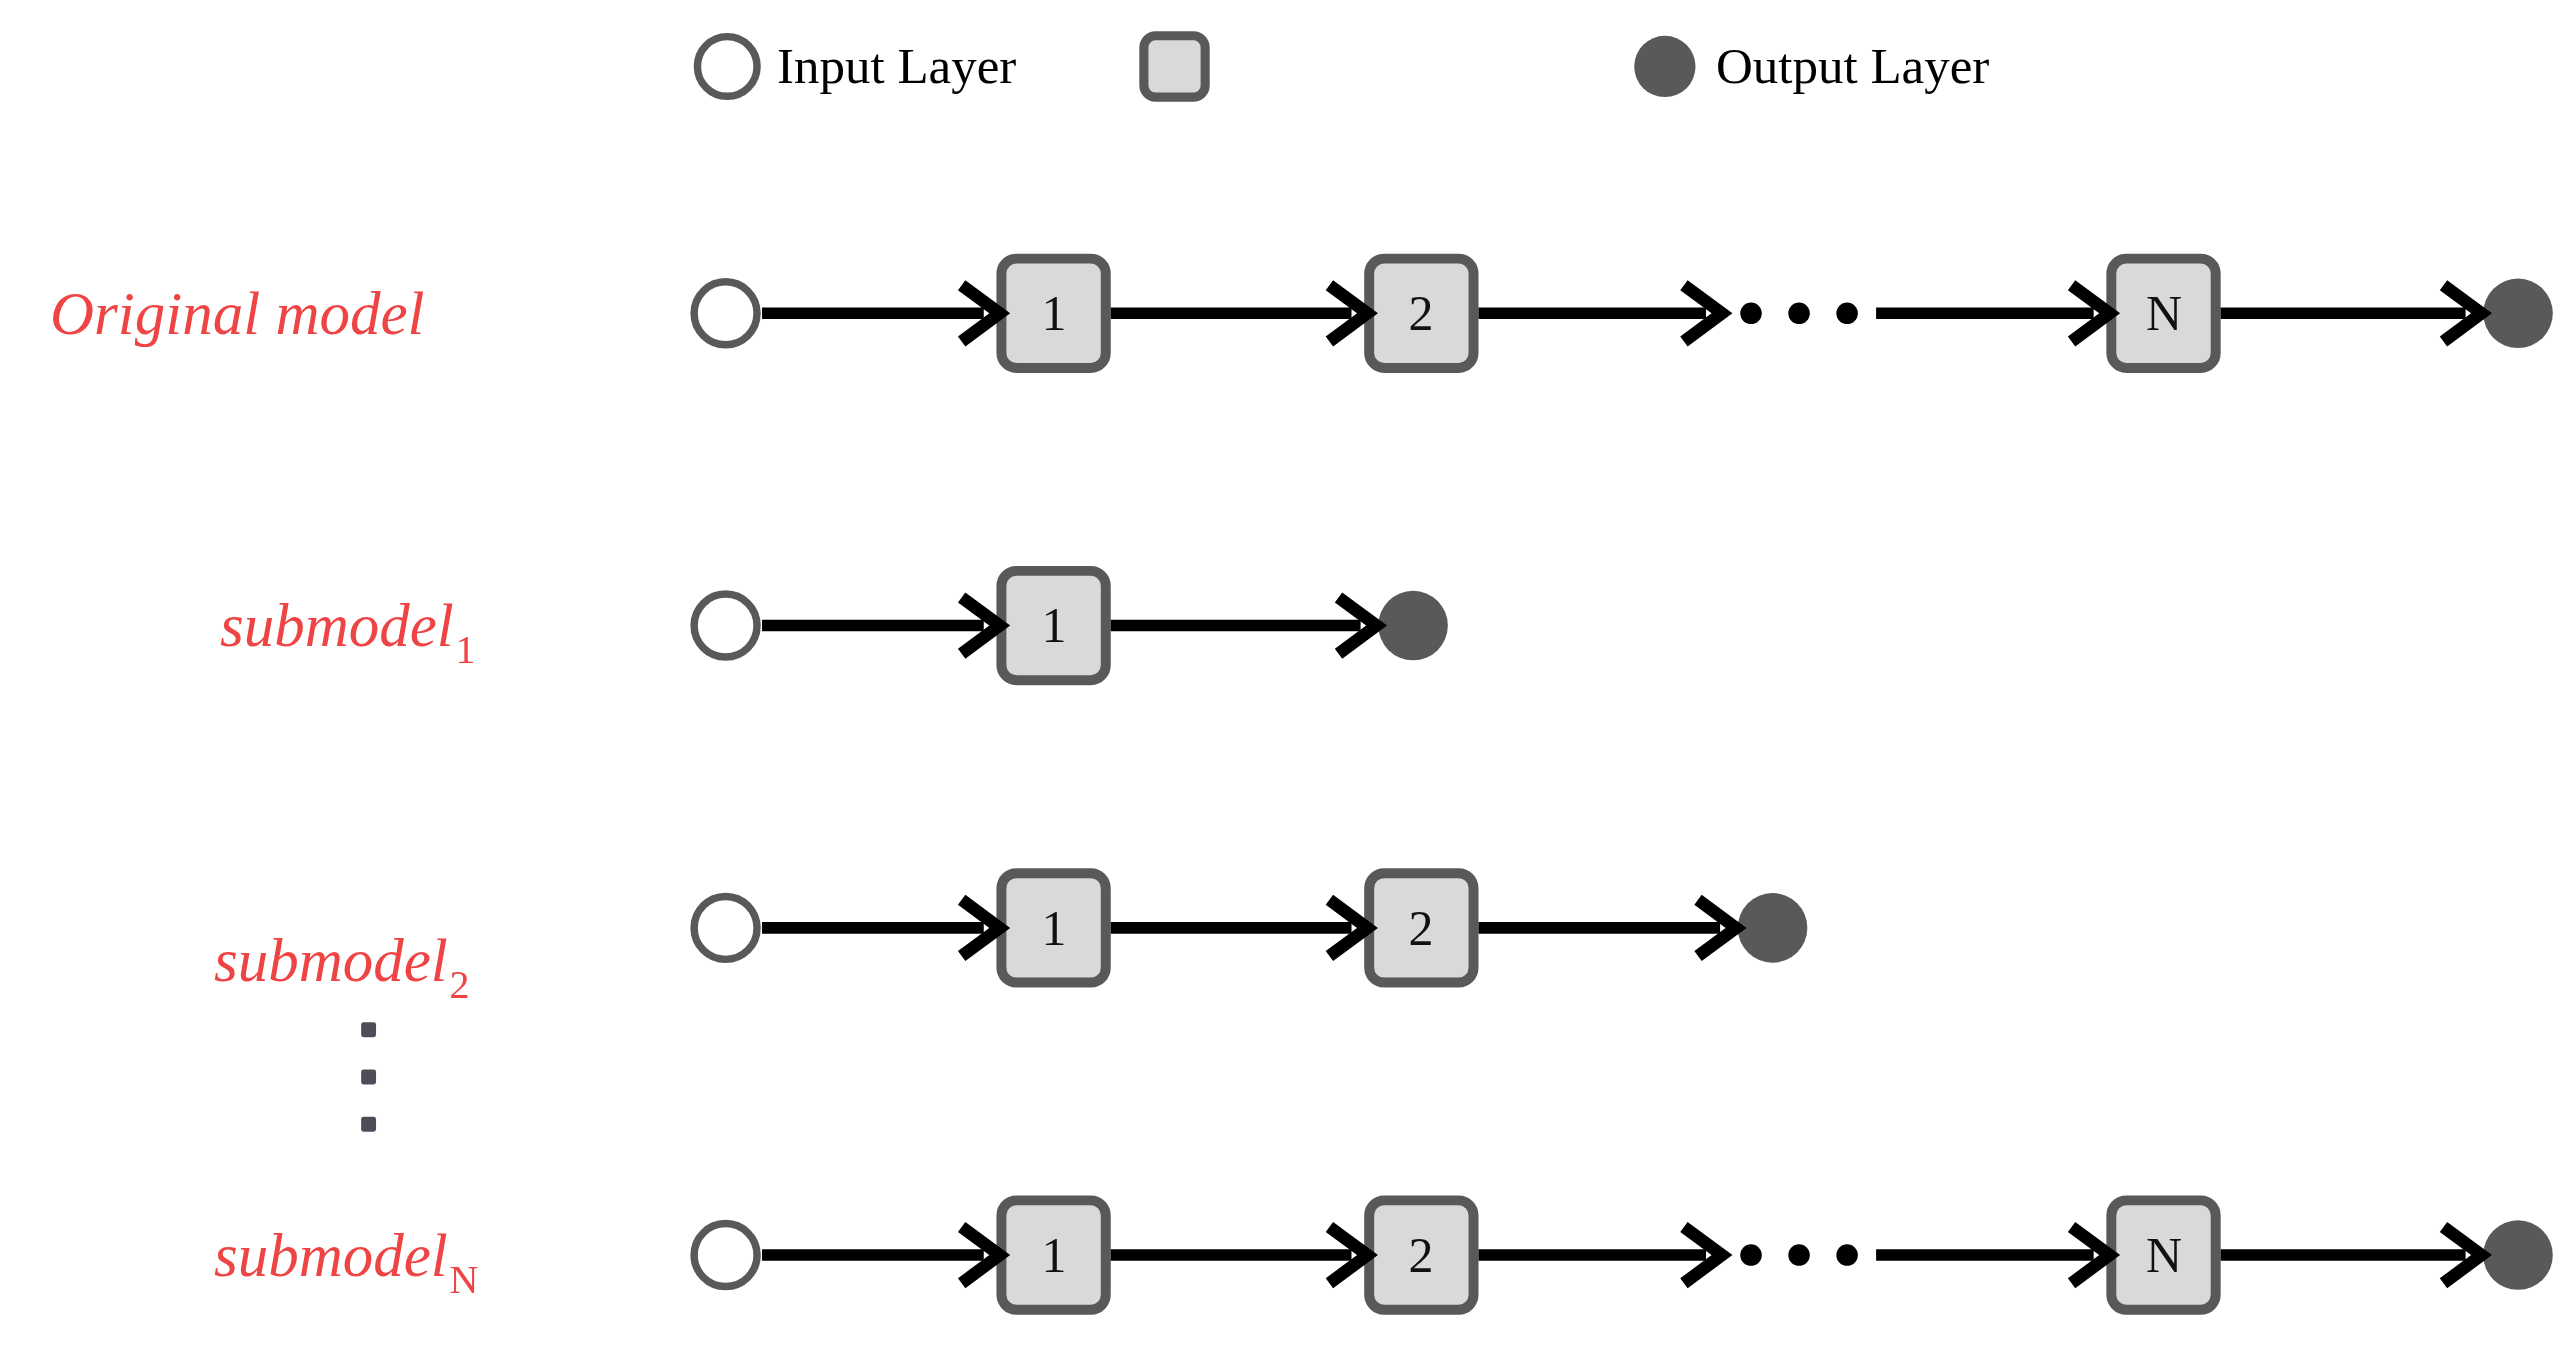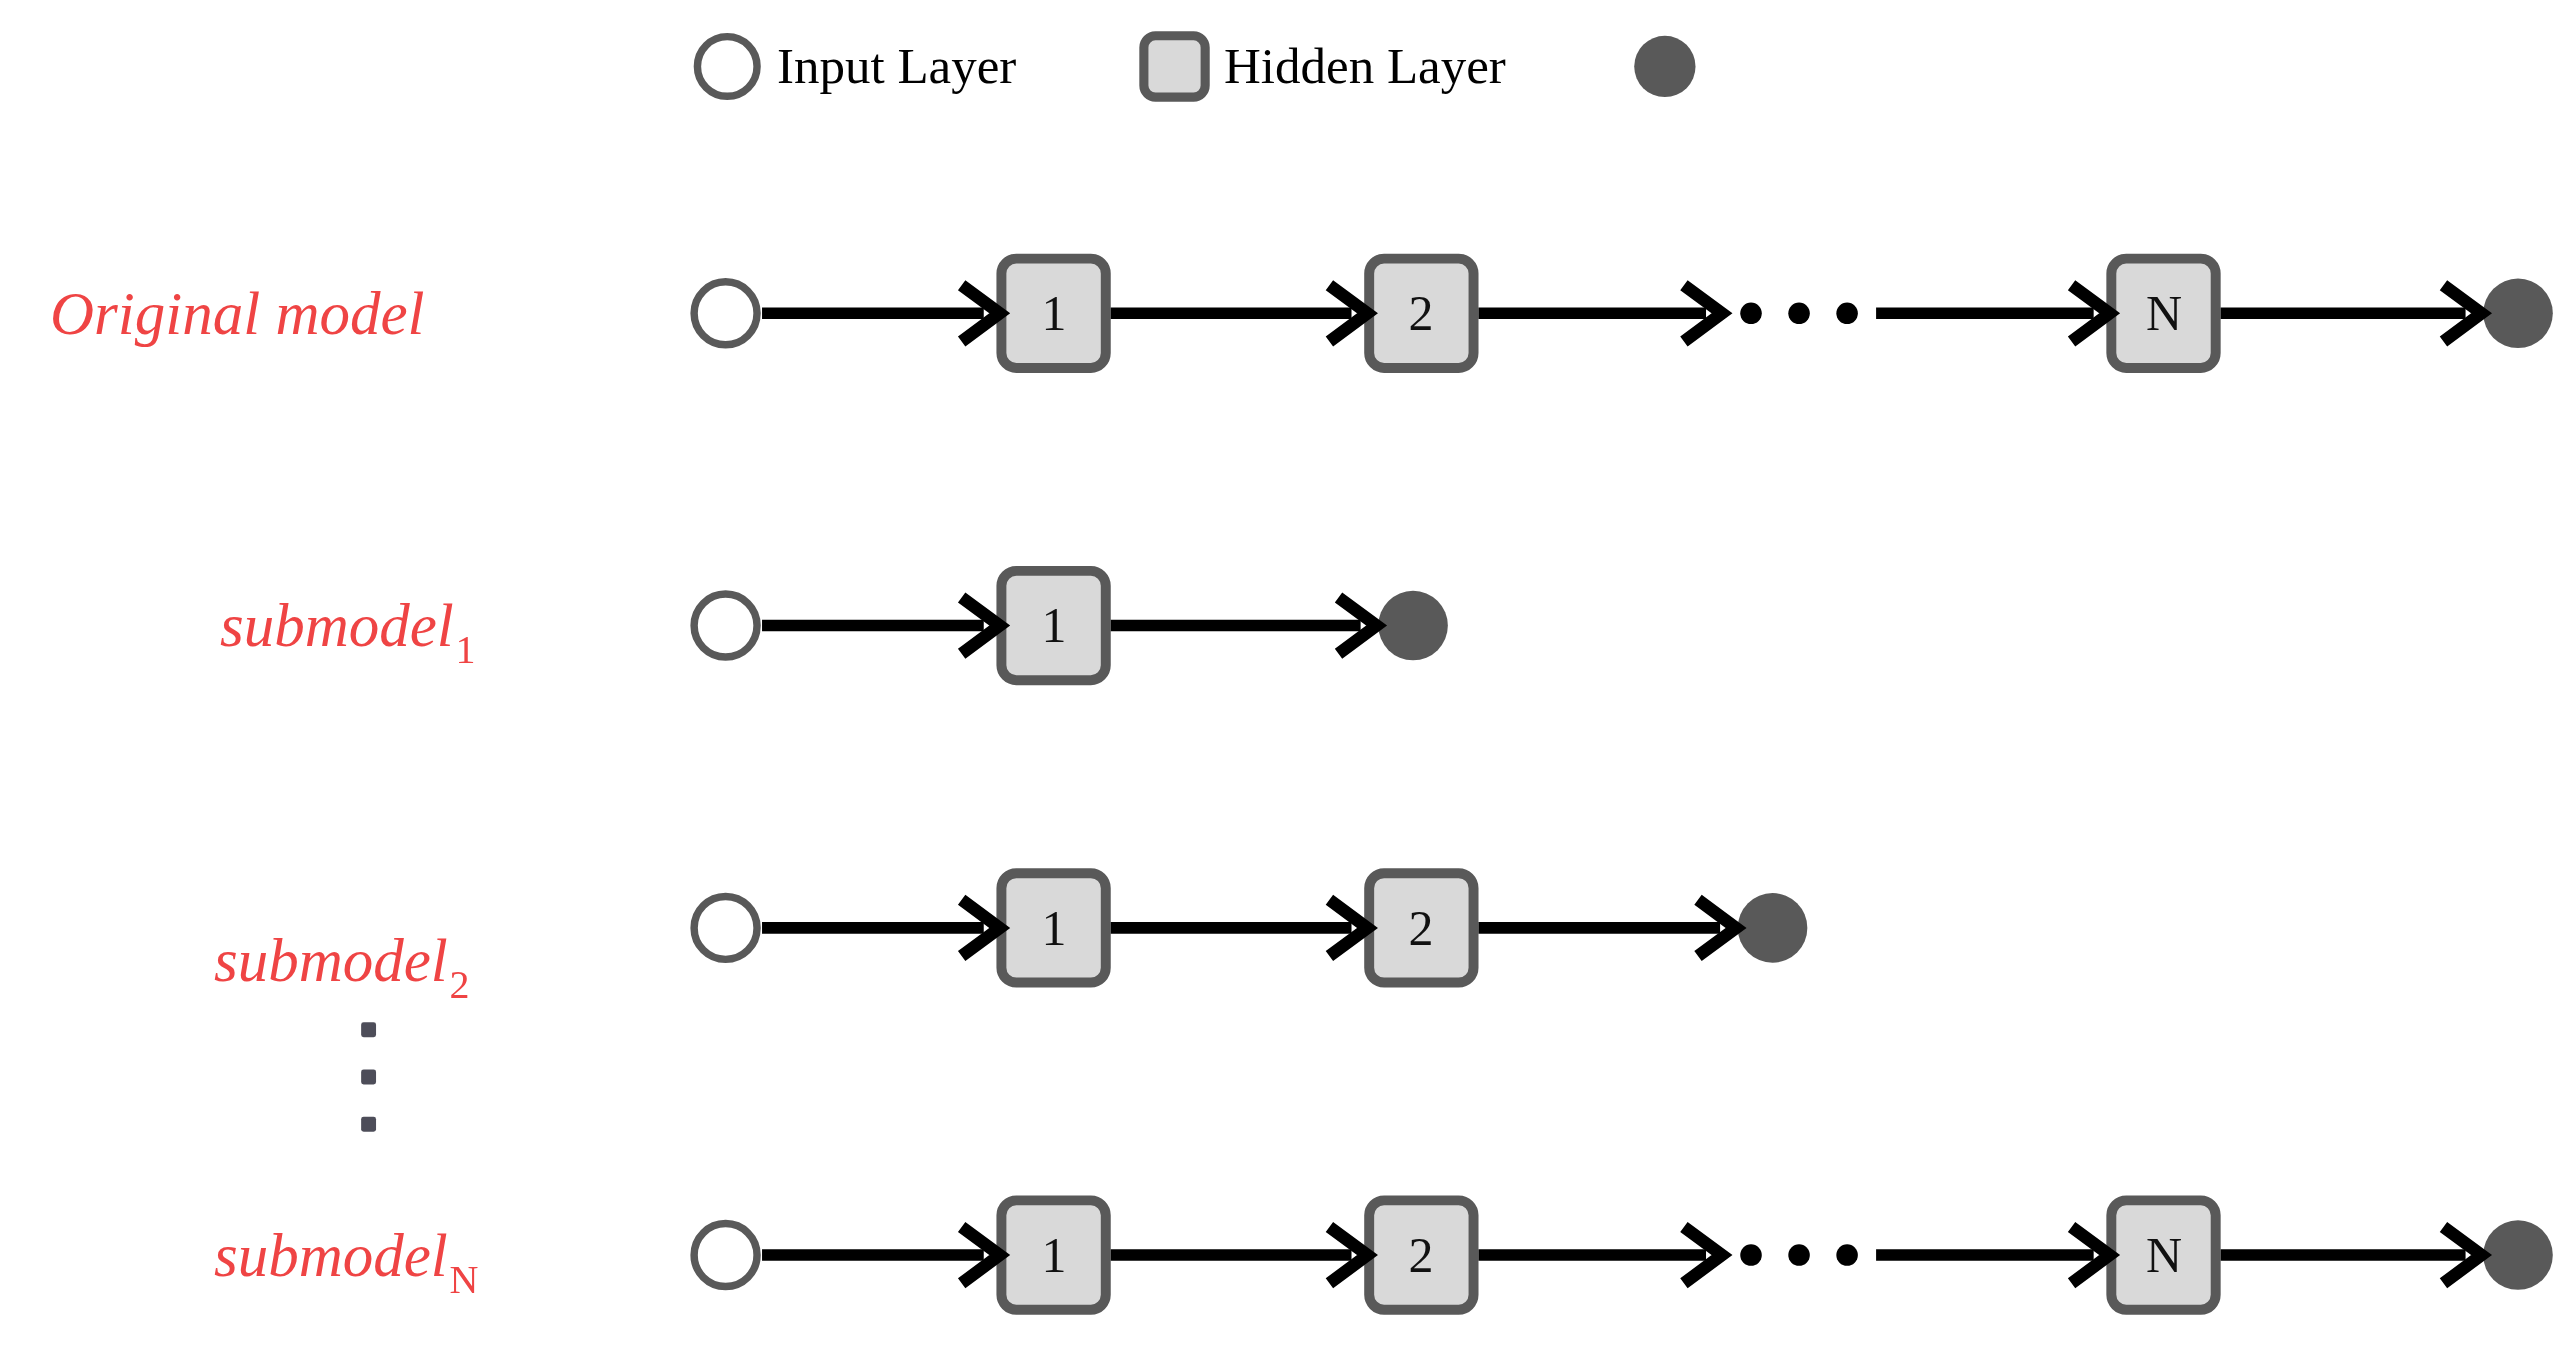--- a/index.html
+++ b/index.html
@@ -128,21 +128,21 @@
       <line x1="2265" y1="1515" x2="2527.68" y2="1515" stroke="#000000" stroke-width="14" stroke-linecap="butt"></line>
       <polyline points="2501,1481 2547,1515 2501,1549" fill="none" stroke="#000000" stroke-width="15" stroke-linecap="butt" stroke-linejoin="miter"></polyline>
       <line x1="2681" y1="1515" x2="2976.68" y2="1515" stroke="#000000" stroke-width="14" stroke-linecap="butt"></line>
       <polyline points="2950,1481 2996,1515 2950,1549" fill="none" stroke="#000000" stroke-width="15" stroke-linecap="butt" stroke-linejoin="miter"></polyline>
       <rect x="436" y="1234" width="18" height="18" rx="3" ry="3" fill="#4d4d59"></rect>
       <rect x="436" y="1291" width="18" height="18" rx="3" ry="3" fill="#4d4d59"></rect>
       <rect x="436" y="1348" width="18" height="18" rx="3" ry="3" fill="#4d4d59"></rect>
     </svg>
 
   <div class="legend-label" style="left:777px; top:41px;">Input Layer</div>
-  <div class="legend-label" style="left:1224px; top:41px;">Hidden Layer</div>
+  <div class="legend-label" style="left:1716px; top:41px;">Output Layer</div>
 
   <div class="row-label" style="left:50px; top:313px;">
     <span>Original model</span>
   </div>
   <div class="row-label" style="left:220px; top:625px;">
     <span>submodel</span><span class="sub">1</span>
   </div>
   <div class="row-label" style="left:214px; top:960px;">
     <span>submodel</span><span class="sub">2</span>
   </div>

